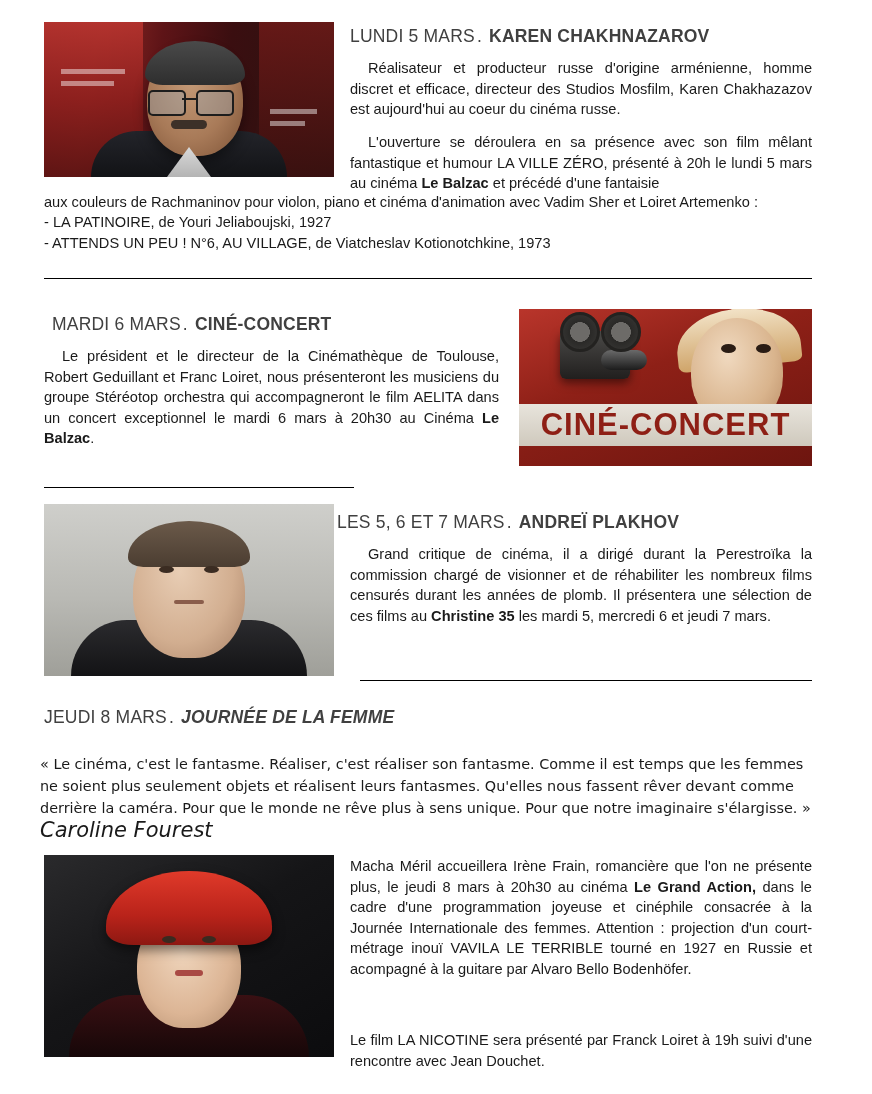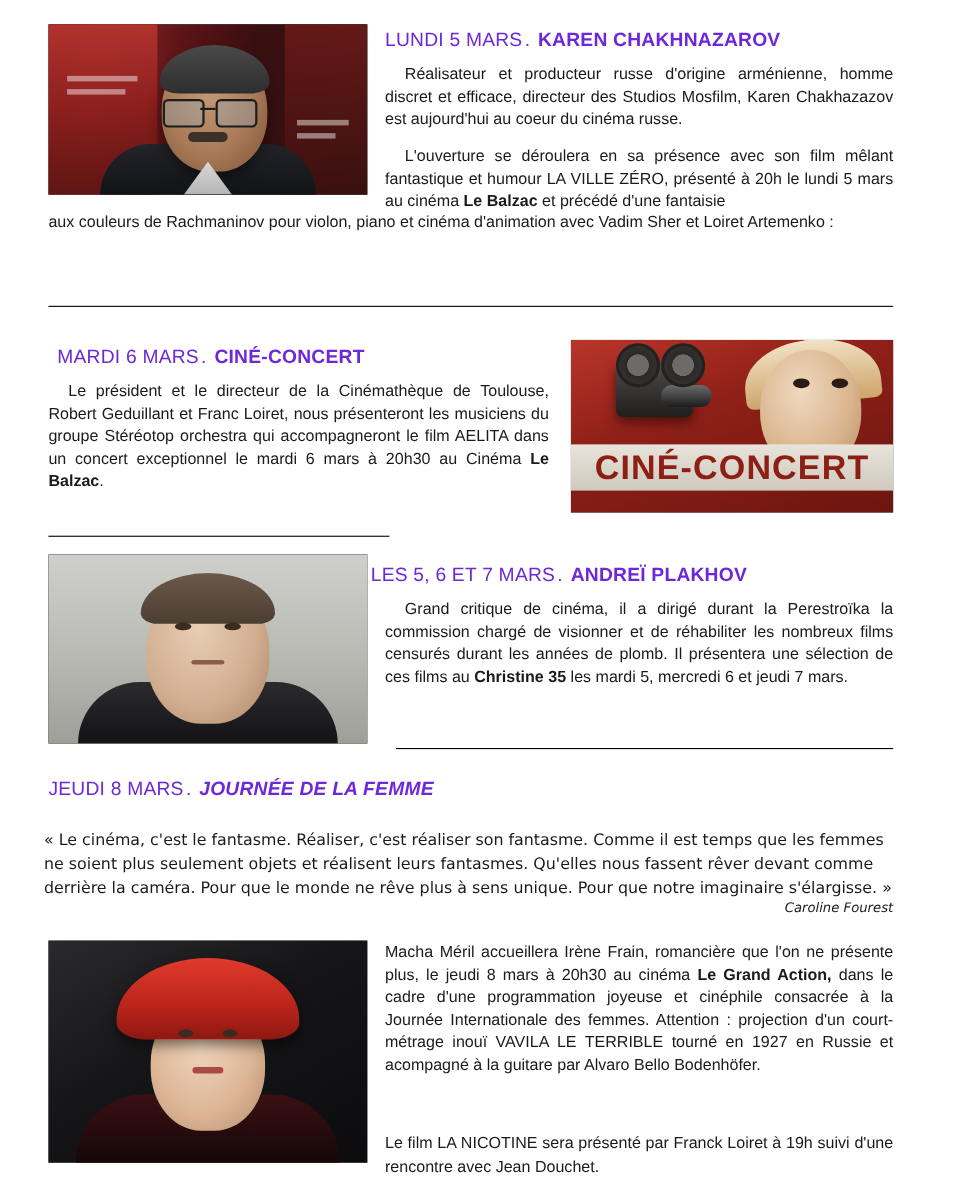--- a/index.html
+++ b/index.html
@@ -20,21 +20,21 @@
     width: 872px;
     height: 1094px;
     padding: 0;
     box-sizing: border-box;
   }
 
   
   .heading {
     font-size: 17.5px;
     letter-spacing: 0.2px;
-    color: #6d28d9;
+    color: #404040;
     white-space: nowrap;
   }
   .heading .date {
     font-weight: normal;
   }
   .heading .sep {
     font-weight: normal;
     padding: 0 2px;
   }
   .heading .name {
@@ -101,24 +101,23 @@
   #sec4-quote {
     position: absolute; left: 40px; top: 753px; width: 772px;
     font-family: "DejaVu Sans", sans-serif;
     font-size: 14.4px;
     line-height: 22px;
     text-align: left;
     color: #1a1a1a;
   }
   #sec4-sign {
     position: absolute; left: 40px; top: 818px; width: 772px;
-    text-align: right;
     font-family: "DejaVu Sans", sans-serif;
     font-style: italic;
-    font-size: 12px;
+    font-size: 21px;
   }
   #sec4-photo { left: 44px; top: 855px; width: 290px; height: 202px; }
   #sec4-p1    { position: absolute; left: 350px; top: 856px; width: 462px; }
   #sec4-p2    { position: absolute; left: 350px; top: 1030px; width: 462px; }
 
   
   .p1-bg {
     position: absolute; inset: 0;
     background:
       linear-gradient(100deg, #7d1d20 0%, #8f2a25 18%, #5e1417 38%, #3a0e10 60%, #2a1512 100%);
@@ -339,20 +338,24 @@
   </div>
 
   <div class="para indent" id="sec1-p1">Réalisateur et producteur russe d'origine arménienne, homme discret et efficace, directeur des Studios Mosfilm, Karen Chakhazazov est aujourd'hui au coeur du cinéma russe.</div>
 
   <div class="para indent" id="sec1-p2">
     L'ouverture se déroulera en sa présence avec son film mêlant fantastique et humour LA VILLE ZÉRO, présenté à 20h le lundi 5 mars au cinéma <b>Le Balzac</b> et précédé d'une fantaisie
   </div>
 
   <div class="nolist" id="sec1-p3">aux couleurs de Rachmaninov pour violon, piano et cinéma d'animation avec Vadim Sher et Loiret Artemenko :</div>
 
+  <div id="sec1-list">
+    <div class="nolist">- LA PATINOIRE, de Youri Jeliaboujski, 1927</div>
+    <div class="nolist">- ATTENDS UN PEU ! N°6, AU VILLAGE, de Viatcheslav Kotionotchkine, 1973</div>
+  </div>
 
   <div class="rule" id="rule1"></div>
 
   <div class="heading" id="sec2-head">
     <span class="date">MARDI 6 MARS</span><span class="sep">.</span>&nbsp;<span class="name">CINÉ-CONCERT</span>
   </div>
 
   <div class="para indent" id="sec2-p1">
     Le président et le directeur de la Cinémathèque de Toulouse, Robert Geduillant et Franc Loiret, nous présenteront les musiciens du groupe Stéréotop orchestra qui accompagneront le film AELITA dans un concert exceptionnel le mardi 6 mars à 20h30 au Cinéma <b>Le Balzac</b>.
   </div>

